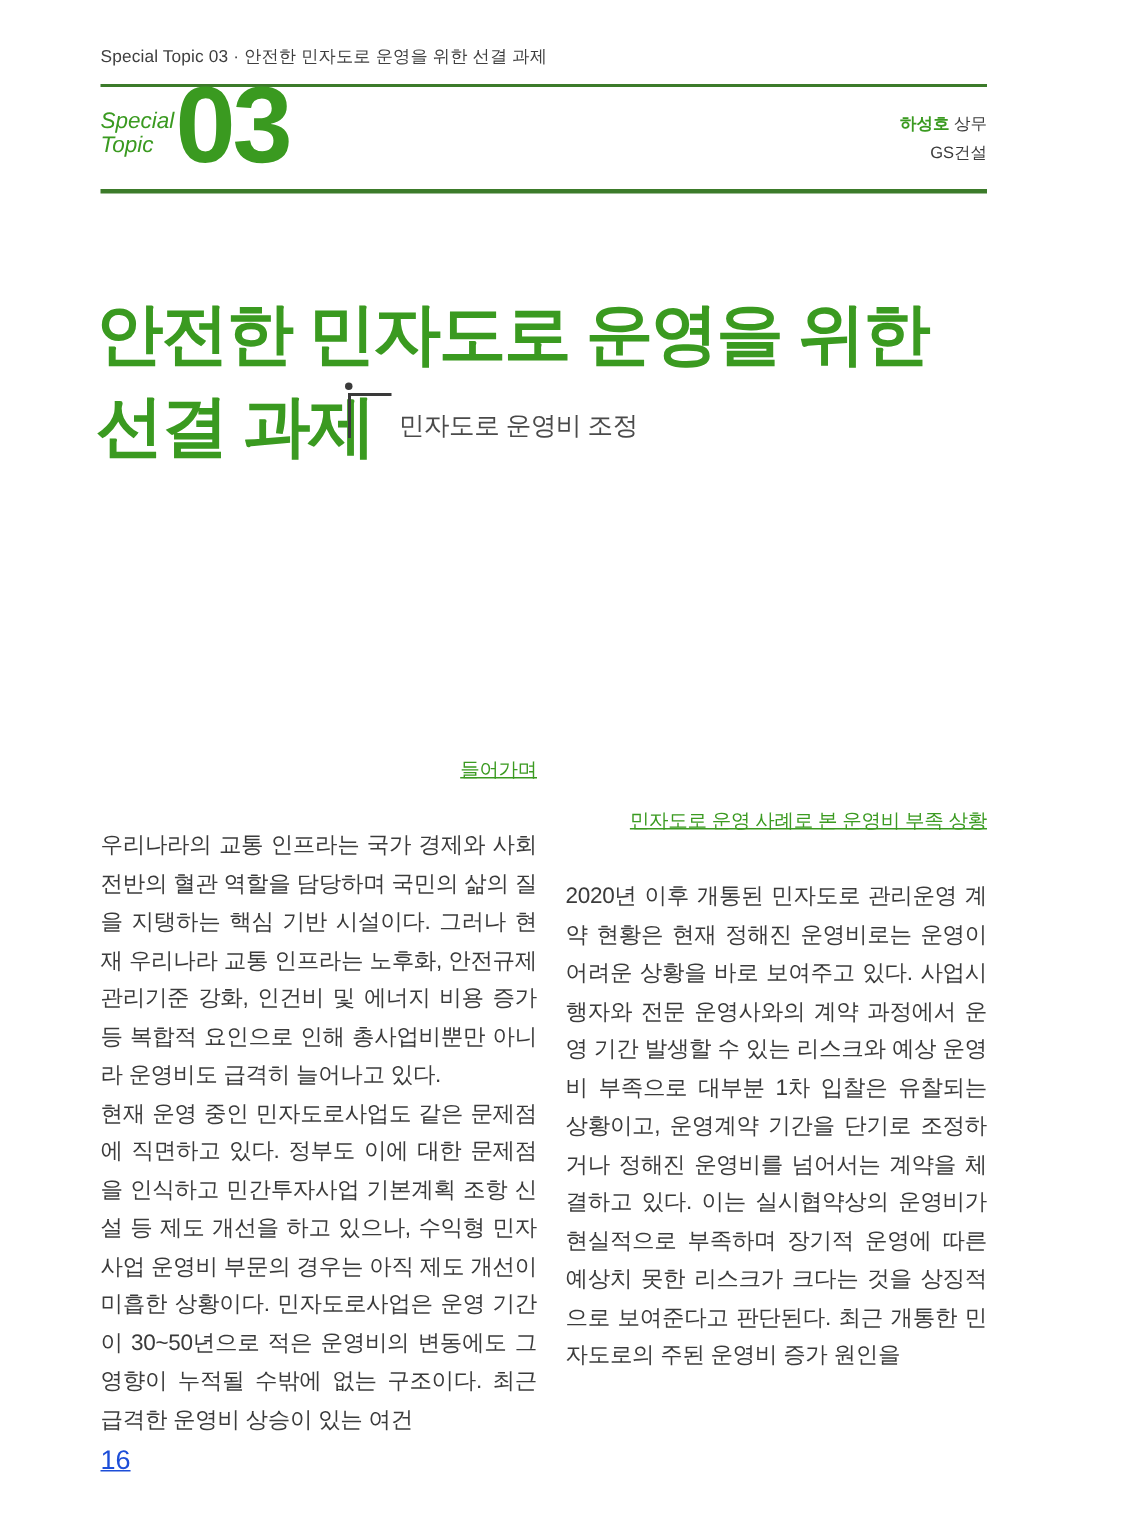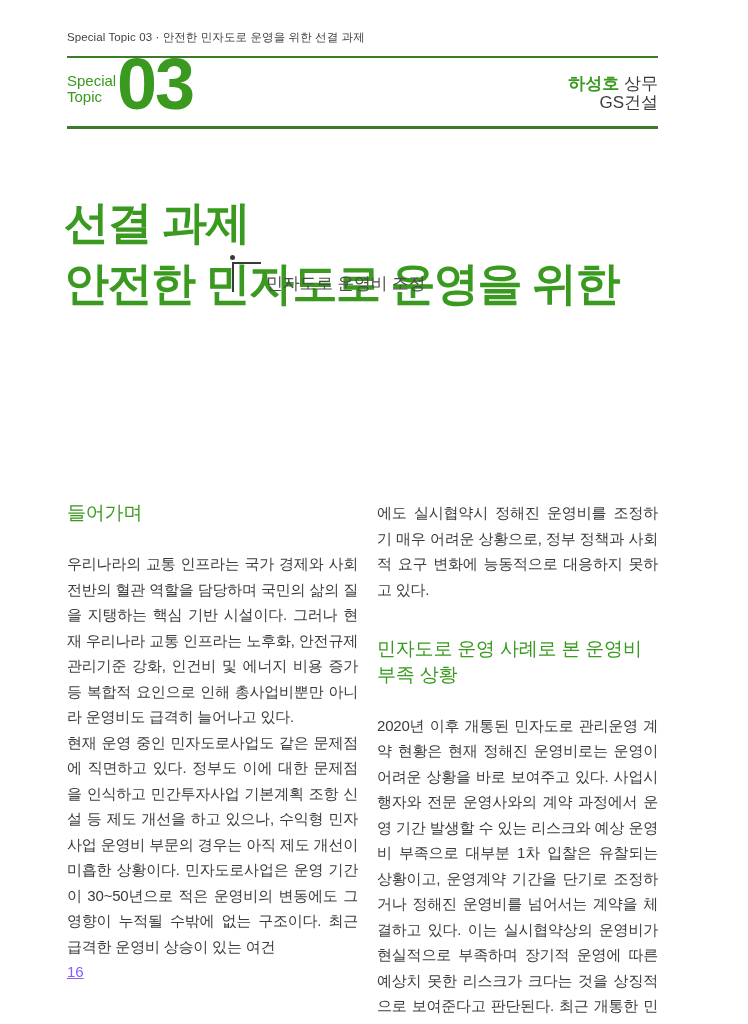--- a/index.html
+++ b/index.html
@@ -37,35 +37,35 @@
   .rule-thick { top: 126px; height: 2.5px; }
   
   .eyebrow {
     position: absolute;
     left: 67px; top: 73px;
     font-size: 15px;
     line-height: 16px;
     color: var(--accent_green, #3a9a20);
     font-weight: 500;
   }
-  .eyebrow span { display: block; }
+  .eyebrow span { display: block; font-style: italic; }
   .topic-number {
     position: absolute;
     left: 117px; top: 48px;
     font-size: 72px;
     line-height: 72px;
     font-weight: 700;
     letter-spacing: -2px;
     color: var(--accent_green, #3a9a20);
   }
   .author {
     position: absolute;
     right: 90px; top: 74px;
     text-align: right;
-    font-size: 17px;
+    font-size: 11px;
     line-height: 19px;
     color: #3a3a3a;
   }
   .author .author-name {
     color: var(--accent_green, #3a9a20);
     font-weight: 700;
   }
   
   .main-title {
     position: absolute;
@@ -112,36 +112,37 @@
     font-size: 15px;
     line-height: 25.5px;
     letter-spacing: -0.2px;
     color: var(--body_text, #3b3b3b);
     text-align: justify;
   }
   .col-left  { left: 67px;  width: 291px; }
   .col-right { left: 377px; width: 281px; }
   .column h3 {
     margin: 0;
-    font-size: 19px;
+    font-size: 13px;
     line-height: 25.5px;
     font-weight: 500;
     color: var(--accent_green, #3a9a20);
-    text-align: left;
+    text-align: right;
     letter-spacing: -0.2px;
+    text-decoration: underline;
   }
   .col-left h3 { margin-bottom: 25.5px; }
   .col-right h3 { margin-top: 34px; margin-bottom: 25.5px; }
   .column p { margin: 0; }
   
   .page-number {
     position: absolute;
     left: 67px; top: 963px;
-    font-size: 15px;
-    color: #8b5cf6;
+    font-size: 18px;
+    color: #1d4ed8;
     text-decoration: underline;
   }
 </style>
 </head>
 <body>
 
 <div class="page">
 
   <div class="running-head">Special Topic 03 · 안전한 민자도로 운영을 위한 선결 과제</div>
   <div class="rule rule-thin"></div>
@@ -153,41 +154,40 @@
   <div class="topic-number">03</div>
 
   <div class="author">
     <div><span class="author-name">하성호</span><span> 상무</span></div>
     <div>GS건설</div>
   </div>
 
   <div class="rule rule-thick"></div>
 
   <h1 class="main-title">
+    <span>안전한 민자도로 운영을 위한</span>
     <span>선결 과제</span>
-    <span>안전한 민자도로 운영을 위한</span>
   </h1>
 
   <div class="flag">
     <span class="flag-dot"></span>
     <span class="flag-h"></span>
     <span class="flag-v"></span>
   </div>
 
   <div class="subtitle">
     <span>민자도로 운영비 조정</span>
   </div>
 
   <div class="column col-left">
     <h3>들어가며</h3>
     <p>우리나라의 교통 인프라는 국가 경제와 사회 전반의 혈관 역할을 담당하며 국민의 삶의 질을 지탱하는 핵심 기반 시설이다. 그러나 현재 우리나라 교통 인프라는 노후화, 안전규제 관리기준 강화, 인건비 및 에너지 비용 증가 등 복합적 요인으로 인해 총사업비뿐만 아니라 운영비도 급격히 늘어나고 있다.</p>
     <p>현재 운영 중인 민자도로사업도 같은 문제점에 직면하고 있다. 정부도 이에 대한 문제점을 인식하고 민간투자사업 기본계획 조항 신설 등 제도 개선을 하고 있으나, 수익형 민자사업 운영비 부문의 경우는 아직 제도 개선이 미흡한 상황이다. 민자도로사업은 운영 기간이 30~50년으로 적은 운영비의 변동에도 그 영향이 누적될 수밖에 없는 구조이다. 최근 급격한 운영비 상승이 있는 여건</p>
   </div>
 
   <div class="column col-right">
-    <p>에도 실시협약시 정해진 운영비를 조정하기 매우 어려운 상황으로, 정부 정책과 사회적 요구 변화에 능동적으로 대응하지 못하고 있다.</p>
     <h3>민자도로 운영 사례로 본 운영비 부족 상황</h3>
     <p>2020년 이후 개통된 민자도로 관리운영 계약 현황은 현재 정해진 운영비로는 운영이 어려운 상황을 바로 보여주고 있다. 사업시행자와 전문 운영사와의 계약 과정에서 운영 기간 발생할 수 있는 리스크와 예상 운영비 부족으로 대부분 1차 입찰은 유찰되는 상황이고, 운영계약 기간을 단기로 조정하거나 정해진 운영비를 넘어서는 계약을 체결하고 있다. 이는 실시협약상의 운영비가 현실적으로 부족하며 장기적 운영에 따른 예상치 못한 리스크가 크다는 것을 상징적으로 보여준다고 판단된다. 최근 개통한 민자도로의 주된 운영비 증가 원인을</p>
   </div>
 
   <div class="page-number">16</div>
 
 </div>
 
 </body></html>

